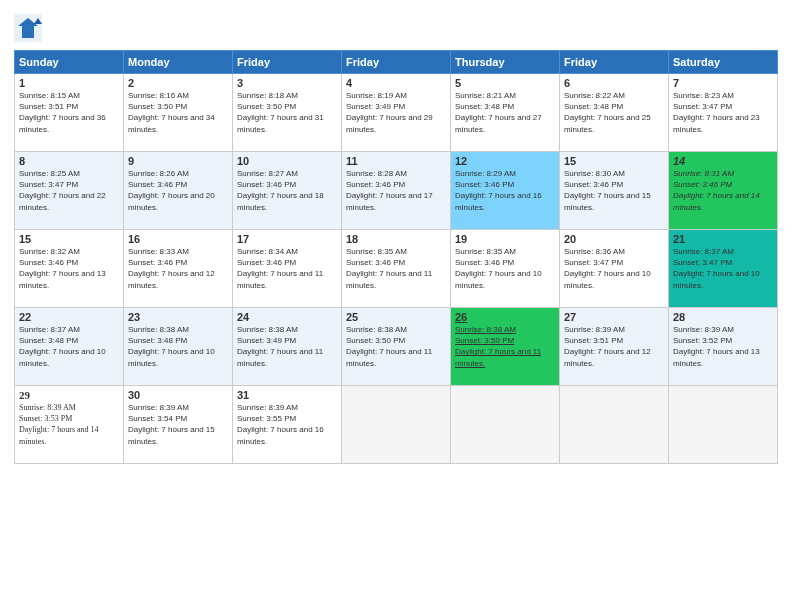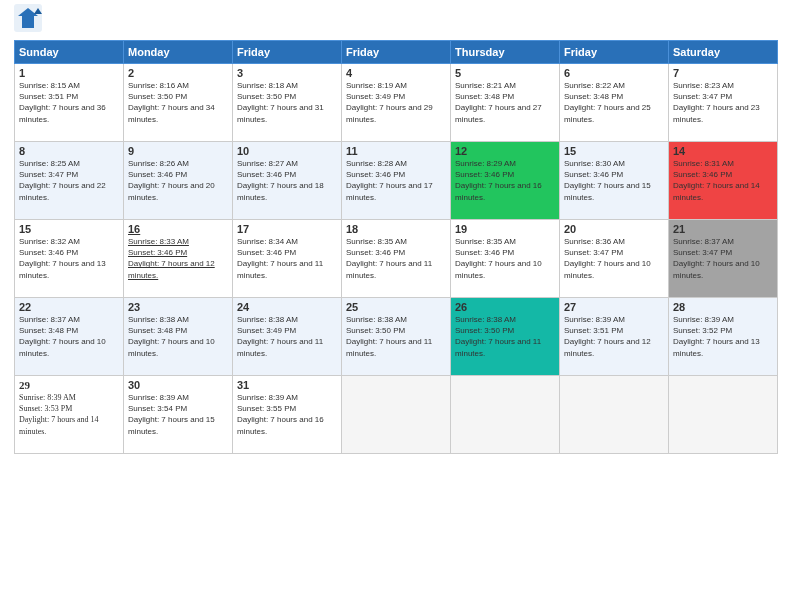--- a/index.html
+++ b/index.html
@@ -7,21 +7,21 @@
       font-family: Arial, sans-serif;
       background: #fff;
       width: 792px;
       height: 612px;
       overflow: hidden;
     }
     .page {
       width: 792px;
       height: 612px;
       background: #fff;
-      padding: 4px 14px 10px 14px;
+      padding: 14px 14px 10px 14px;
     }
     .header {
       display: flex;
       justify-content: space-between;
       align-items: flex-start;
       margin-bottom: 8px;
     }
     .logo {
       display: flex;
       align-items: center;
@@ -146,39 +146,39 @@
           <td style="background: rgb(255, 255, 255);"><span class="day-num">4</span><span class="day-info">Sunrise: 8:19 AM<br>Sunset: 3:49 PM<br>Daylight: 7 hours and 29 minutes.</span></td>
           <td style="background: rgb(255, 255, 255);"><span class="day-num">5</span><span class="day-info">Sunrise: 8:21 AM<br>Sunset: 3:48 PM<br>Daylight: 7 hours and 27 minutes.</span></td>
           <td style="background: rgb(255, 255, 255);"><span class="day-num">6</span><span class="day-info">Sunrise: 8:22 AM<br>Sunset: 3:48 PM<br>Daylight: 7 hours and 25 minutes.</span></td>
           <td style="background: rgb(255, 255, 255);"><span class="day-num">7</span><span class="day-info">Sunrise: 8:23 AM<br>Sunset: 3:47 PM<br>Daylight: 7 hours and 23 minutes.</span></td>
         </tr>
         <tr>
           <td style="background: rgb(237, 243, 251);"><span class="day-num">8</span><span class="day-info">Sunrise: 8:25 AM<br>Sunset: 3:47 PM<br>Daylight: 7 hours and 22 minutes.</span></td>
           <td style="background: rgb(237, 243, 251);"><span class="day-num">9</span><span class="day-info">Sunrise: 8:26 AM<br>Sunset: 3:46 PM<br>Daylight: 7 hours and 20 minutes.</span></td>
           <td style="background: rgb(237, 243, 251);"><span class="day-num">10</span><span class="day-info">Sunrise: 8:27 AM<br>Sunset: 3:46 PM<br>Daylight: 7 hours and 18 minutes.</span></td>
           <td style="background: rgb(237, 243, 251);"><span class="day-num">11</span><span class="day-info">Sunrise: 8:28 AM<br>Sunset: 3:46 PM<br>Daylight: 7 hours and 17 minutes.</span></td>
-          <td style="background: #22c55e;"><span class="day-num">12</span><span class="day-info">Sunrise: 8:29 AM<br>Sunset: 3:46 PM<br>Daylight: 7 hours and 16 minutes.</span></td>
+          <td style="background: #7dd3fc;"><span class="day-num">12</span><span class="day-info">Sunrise: 8:29 AM<br>Sunset: 3:46 PM<br>Daylight: 7 hours and 16 minutes.</span></td>
           <td style="background: rgb(237, 243, 251);"><span class="day-num">15</span><span class="day-info">Sunrise: 8:30 AM<br>Sunset: 3:46 PM<br>Daylight: 7 hours and 15 minutes.</span></td>
-          <td style="background: #ef4444;"><span class="day-num">14</span><span class="day-info">Sunrise: 8:31 AM<br>Sunset: 3:46 PM<br>Daylight: 7 hours and 14 minutes.</span></td>
+          <td style="background: #22c55e; font-style: italic;"><span class="day-num">14</span><span class="day-info">Sunrise: 8:31 AM<br>Sunset: 3:46 PM<br>Daylight: 7 hours and 14 minutes.</span></td>
         </tr>
         <tr>
           <td style="background: rgb(255, 255, 255);"><span class="day-num">15</span><span class="day-info">Sunrise: 8:32 AM<br>Sunset: 3:46 PM<br>Daylight: 7 hours and 13 minutes.</span></td>
-          <td style="background: rgb(255, 255, 255); text-decoration: underline;"><span class="day-num">16</span><span class="day-info">Sunrise: 8:33 AM<br>Sunset: 3:46 PM<br>Daylight: 7 hours and 12 minutes.</span></td>
+          <td style="background: rgb(255, 255, 255);"><span class="day-num">16</span><span class="day-info">Sunrise: 8:33 AM<br>Sunset: 3:46 PM<br>Daylight: 7 hours and 12 minutes.</span></td>
           <td style="background: rgb(255, 255, 255);"><span class="day-num">17</span><span class="day-info">Sunrise: 8:34 AM<br>Sunset: 3:46 PM<br>Daylight: 7 hours and 11 minutes.</span></td>
           <td style="background: rgb(255, 255, 255);"><span class="day-num">18</span><span class="day-info">Sunrise: 8:35 AM<br>Sunset: 3:46 PM<br>Daylight: 7 hours and 11 minutes.</span></td>
           <td style="background: rgb(255, 255, 255);"><span class="day-num">19</span><span class="day-info">Sunrise: 8:35 AM<br>Sunset: 3:46 PM<br>Daylight: 7 hours and 10 minutes.</span></td>
           <td style="background: rgb(255, 255, 255);"><span class="day-num">20</span><span class="day-info">Sunrise: 8:36 AM<br>Sunset: 3:47 PM<br>Daylight: 7 hours and 10 minutes.</span></td>
-          <td style="background: #a3a3a3;"><span class="day-num">21</span><span class="day-info">Sunrise: 8:37 AM<br>Sunset: 3:47 PM<br>Daylight: 7 hours and 10 minutes.</span></td>
+          <td style="background: #14b8a6;"><span class="day-num">21</span><span class="day-info">Sunrise: 8:37 AM<br>Sunset: 3:47 PM<br>Daylight: 7 hours and 10 minutes.</span></td>
         </tr>
         <tr>
           <td style="background: rgb(237, 243, 251);"><span class="day-num">22</span><span class="day-info">Sunrise: 8:37 AM<br>Sunset: 3:48 PM<br>Daylight: 7 hours and 10 minutes.</span></td>
           <td style="background: rgb(237, 243, 251);"><span class="day-num">23</span><span class="day-info">Sunrise: 8:38 AM<br>Sunset: 3:48 PM<br>Daylight: 7 hours and 10 minutes.</span></td>
           <td style="background: rgb(237, 243, 251); margin-left: 43px;"><span class="day-num">24</span><span class="day-info">Sunrise: 8:38 AM<br>Sunset: 3:49 PM<br>Daylight: 7 hours and 11 minutes.</span></td>
           <td style="background: rgb(237, 243, 251);"><span class="day-num">25</span><span class="day-info">Sunrise: 8:38 AM<br>Sunset: 3:50 PM<br>Daylight: 7 hours and 11 minutes.</span></td>
-          <td style="background: #14b8a6;"><span class="day-num">26</span><span class="day-info">Sunrise: 8:38 AM<br>Sunset: 3:50 PM<br>Daylight: 7 hours and 11 minutes.</span></td>
+          <td style="background: #22c55e; text-decoration: underline;"><span class="day-num">26</span><span class="day-info">Sunrise: 8:38 AM<br>Sunset: 3:50 PM<br>Daylight: 7 hours and 11 minutes.</span></td>
           <td style="background: rgb(237, 243, 251);"><span class="day-num">27</span><span class="day-info">Sunrise: 8:39 AM<br>Sunset: 3:51 PM<br>Daylight: 7 hours and 12 minutes.</span></td>
           <td style="background: rgb(237, 243, 251);"><span class="day-num">28</span><span class="day-info">Sunrise: 8:39 AM<br>Sunset: 3:52 PM<br>Daylight: 7 hours and 13 minutes.</span></td>
         </tr>
         <tr>
           <td style="background: rgb(255, 255, 255); font-family: Liberation Serif, serif;"><span class="day-num">29</span><span class="day-info">Sunrise: 8:39 AM<br>Sunset: 3:53 PM<br>Daylight: 7 hours and 14 minutes.</span></td>
           <td style="background: rgb(255, 255, 255);"><span class="day-num">30</span><span class="day-info">Sunrise: 8:39 AM<br>Sunset: 3:54 PM<br>Daylight: 7 hours and 15 minutes.</span></td>
           <td style="background: rgb(255, 255, 255);"><span class="day-num">31</span><span class="day-info">Sunrise: 8:39 AM<br>Sunset: 3:55 PM<br>Daylight: 7 hours and 16 minutes.</span></td>
           <td class="empty"></td>
           <td class="empty"></td>
           <td class="empty"></td>

